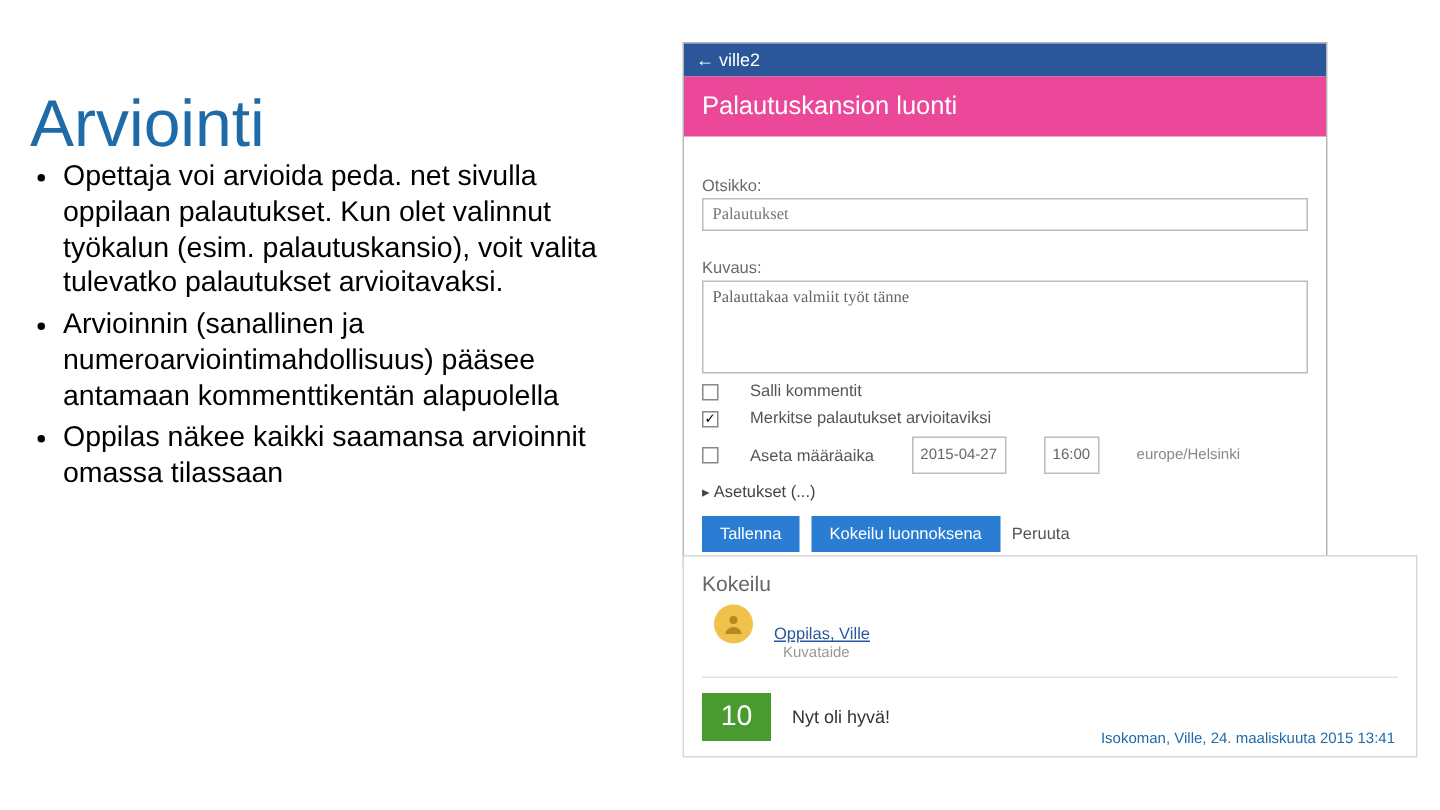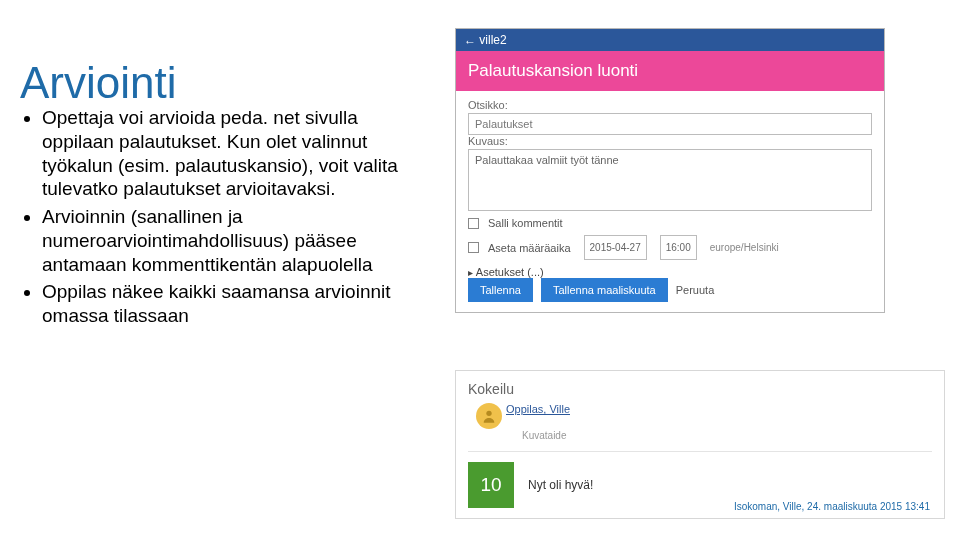--- a/index.html
+++ b/index.html
@@ -4,43 +4,43 @@
 <style>
 *{box-sizing:border-box;margin:0;padding:0}
 body{width:960px;height:540px;background:#fff;font-family:"Segoe UI",Arial,sans-serif;position:relative;overflow:hidden}
 .slide-title{position:absolute;left:20px;top:58px;font-size:44px;font-weight:400;color:#1f6ba8}
 .bullets{position:absolute;left:20px;top:106px;width:400px;font-size:19px;line-height:1.25;color:#000}
 .bullets li{list-style:disc;margin-left:22px;margin-bottom:4px}
 .panel-top{position:absolute;left:455px;top:28px;width:430px;border:1px solid #b7b7b7;background:#fff}
 .pt-back{background:#2b579a;color:#fff;font-size:12px;padding:4px 8px}
 .pt-hdr{background:#ec4899;color:#fff;font-size:17px;padding:10px 12px}
 .pt-body{padding:8px 12px 10px 12px;font-size:11px;color:#5a5a5a}
-.lbl{display:block;margin-top:0;margin-bottom:2px;color:#6a6a6a}
-.inp{display:block;width:100%;border:1px solid #bcbcbc;padding:4px 6px;font-size:11px;color:#777;font-family:Liberation Sans, sans-serif}
+.lbl{display:block;margin-top:19px;margin-bottom:2px;color:#6a6a6a}
+.inp{display:block;width:100%;border:1px solid #bcbcbc;padding:4px 6px;font-size:11px;color:#777;font-family:Liberation Serif, serif}
 .ta{height:62px;resize:none;color:#666}
-.chk-row{display:flex;align-items:center;gap:9px;margin-top:6px;font-size:11px;color:#555}
+.chk-row{display:flex;align-items:center;gap:21px;margin-top:6px;font-size:11px;color:#555}
 .chk{width:11px;height:11px;border:1px solid #888;display:inline-flex;align-items:center;justify-content:center;font-size:9px;line-height:1}
 .chk.checked::after{content:"✓";color:#000}
 .mini{display:inline-block;border:1px solid #bcbcbc;padding:6px 5px;font-size:10px;color:#666;margin-left:4px}
 .tz{font-size:10px;color:#888;margin-left:4px}
 .disclosure{margin-top:6px;font-size:11px;color:#444}
 .disclosure::before{content:"▸ ";font-size:10px}
-.btnrow{display:flex;align-items:center;gap:8px}
+.btnrow{margin-top:10px;display:flex;align-items:center;gap:8px}
 .btn{background:#2b7cd3;color:#fff;font-size:11px;padding:6px 12px;display:inline-block}
 .cancel{font-size:11px;color:#555}
 .panel-bot{position:absolute;left:455px;top:370px;width:490px;border:1px solid #d7d7d7;background:#fff;padding:10px 12px}
 .pb-title{font-size:14px;color:#666;margin-bottom:6px}
-.pb-user{display:flex;align-items:flex-start;gap:4px;margin-left:8px}
+.pb-user{display:flex;align-items:flex-end;gap:14px;margin-left:8px}
 .avatar{width:26px;height:26px;border-radius:50%;background:#f0c14b;display:flex;align-items:center;justify-content:center}
 .avatar svg{width:16px;height:16px;fill:#b58a1f}
 .uname{font-size:11px;color:#2b579a;text-decoration:underline}
 .small{font-size:10px;color:#999;margin-left:54px;margin-top:1px}
 .hr{border:none;border-top:1px solid #e4e4e4;margin:10px 0}
 .pb-row{display:flex;align-items:center;gap:14px}
-.grade{width:46px;height:46px;background:#4a9b2f;color:#fff;display:flex;align-items:center;justify-content:center;font-size:19px;font-weight:300}
+.grade{width:46px;height:32px;background:#4a9b2f;color:#fff;display:flex;align-items:center;justify-content:center;font-size:19px;font-weight:300}
 .comment{font-size:12px;color:#333}
 .sig{position:absolute;right:14px;bottom:6px;font-size:10px;color:#1f6ba8}
 </style>
 </head>
 <body>
 
 <div class="slide-title">Arviointi</div>
 
 <ul class="bullets">
   <li>Opettaja voi arvioida peda. net sivulla oppilaan palautukset. Kun olet valinnut työkalun (esim. palautuskansio), voit valita tulevatko palautukset arvioitavaksi.</li>
@@ -55,31 +55,35 @@
     <label class="lbl">Otsikko:</label>
     <input class="inp" value="Palautukset" style="">
     <label class="lbl">Kuvaus:</label>
     <textarea class="inp ta" style="">Palauttakaa valmiit työt tänne</textarea>
 
     <div class="chk-row">
       <span class="chk"></span>
       <span>Salli kommentit</span>
     </div>
     <div class="chk-row">
+      <span class="chk checked"></span>
+      <span>Merkitse palautukset arvioitaviksi</span>
+    </div>
+    <div class="chk-row">
       <span class="chk"></span>
       <span>Aseta määräaika</span>
       <span class="mini">2015-04-27</span>
       <span class="mini">16:00</span>
       <span class="tz">europe/Helsinki</span>
     </div>
     <div class="disclosure">Asetukset (...)</div>
 
     <div class="btnrow">
       <span class="btn">Tallenna</span>
-      <span class="btn">Tallenna maaliskuuta</span>
+      <span class="btn">Kokeilu luonnoksena</span>
       <span class="cancel">Peruuta</span>
     </div>
   </div>
 </div>
 
 <div class="panel-bot">
   <div class="pb-title">Kokeilu</div>
   <div class="pb-user">
     <span class="avatar">
       <svg viewBox="0 0 24 24">

